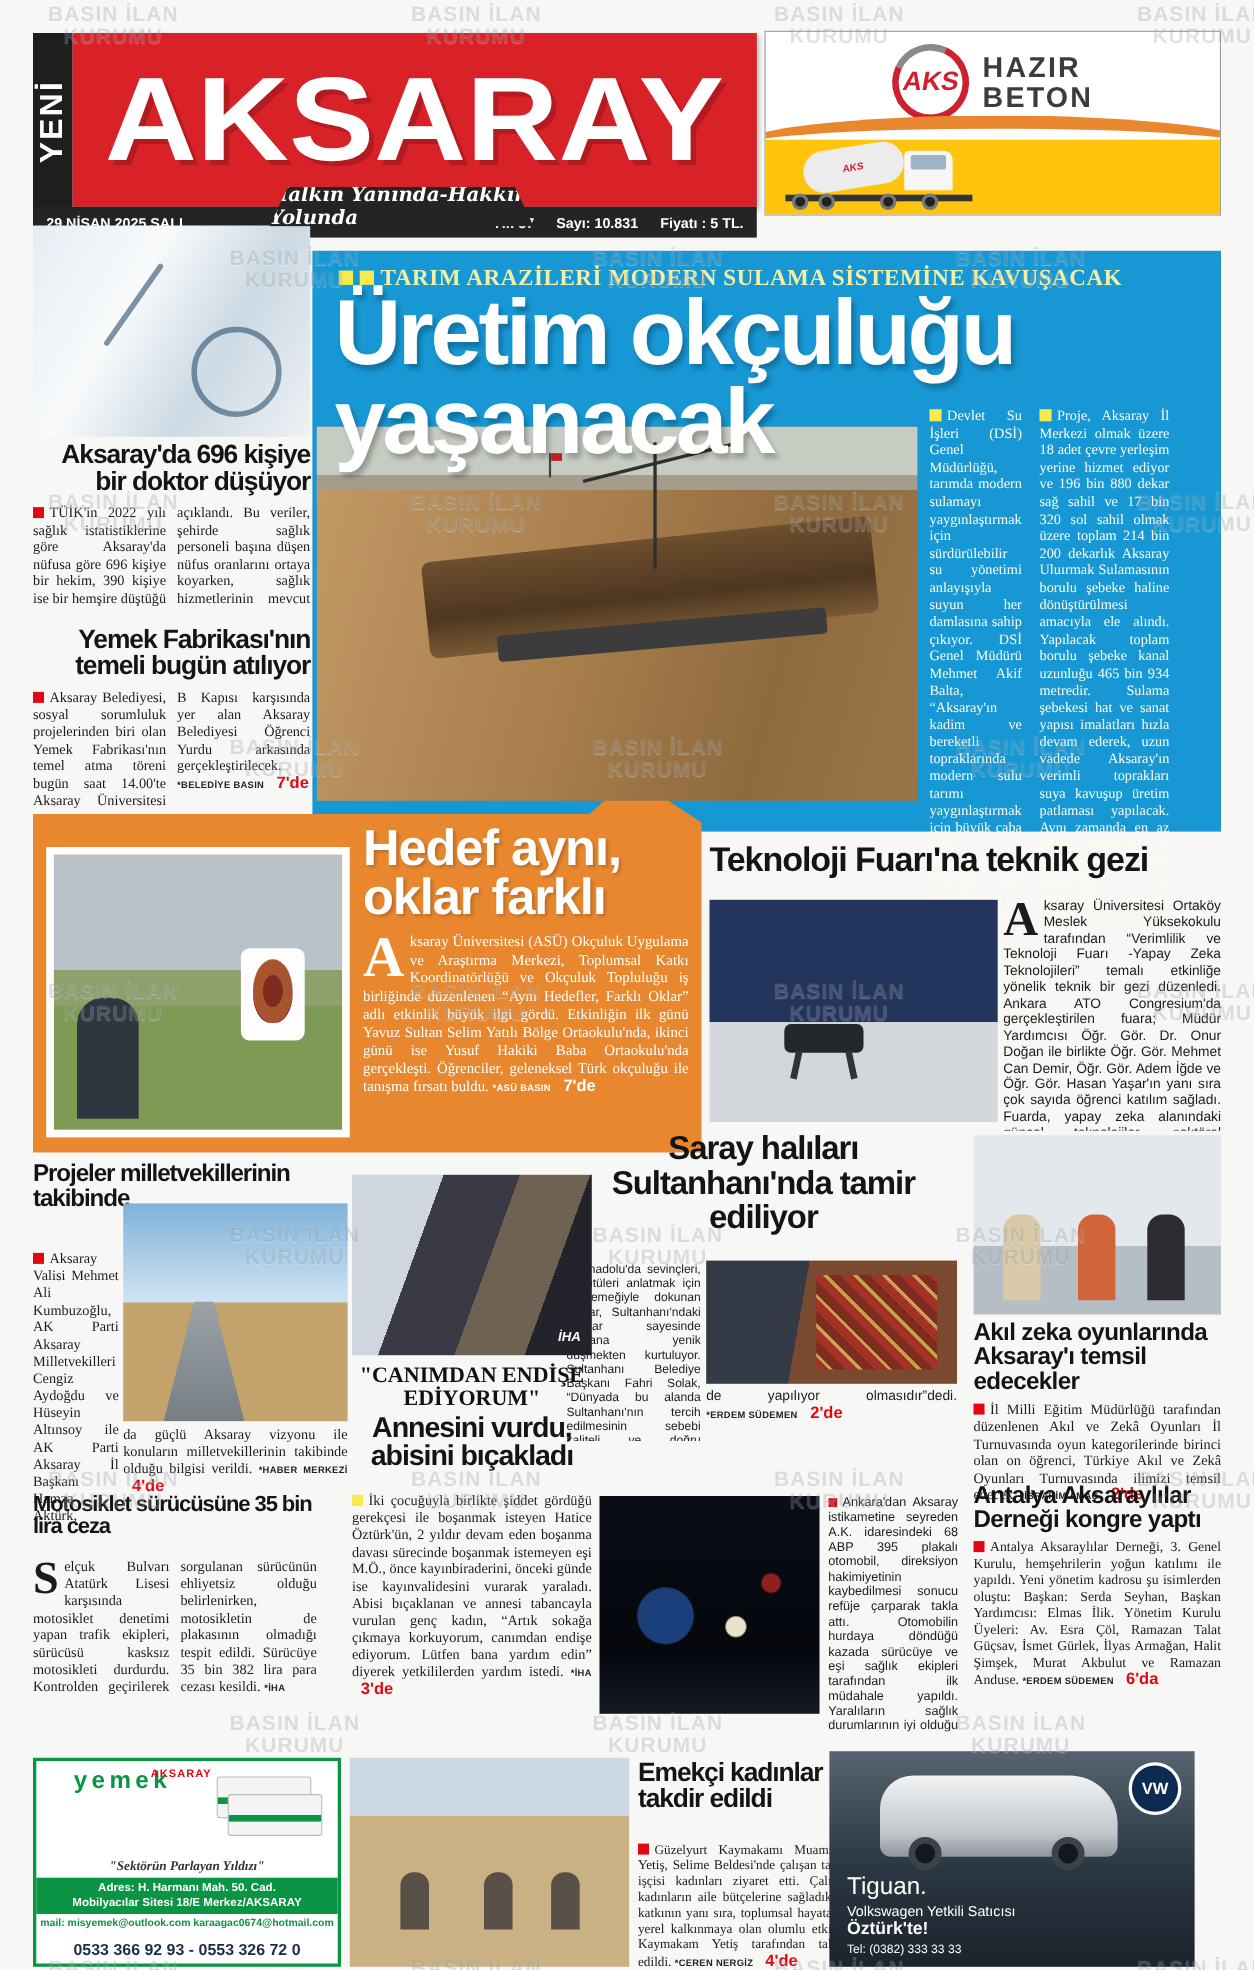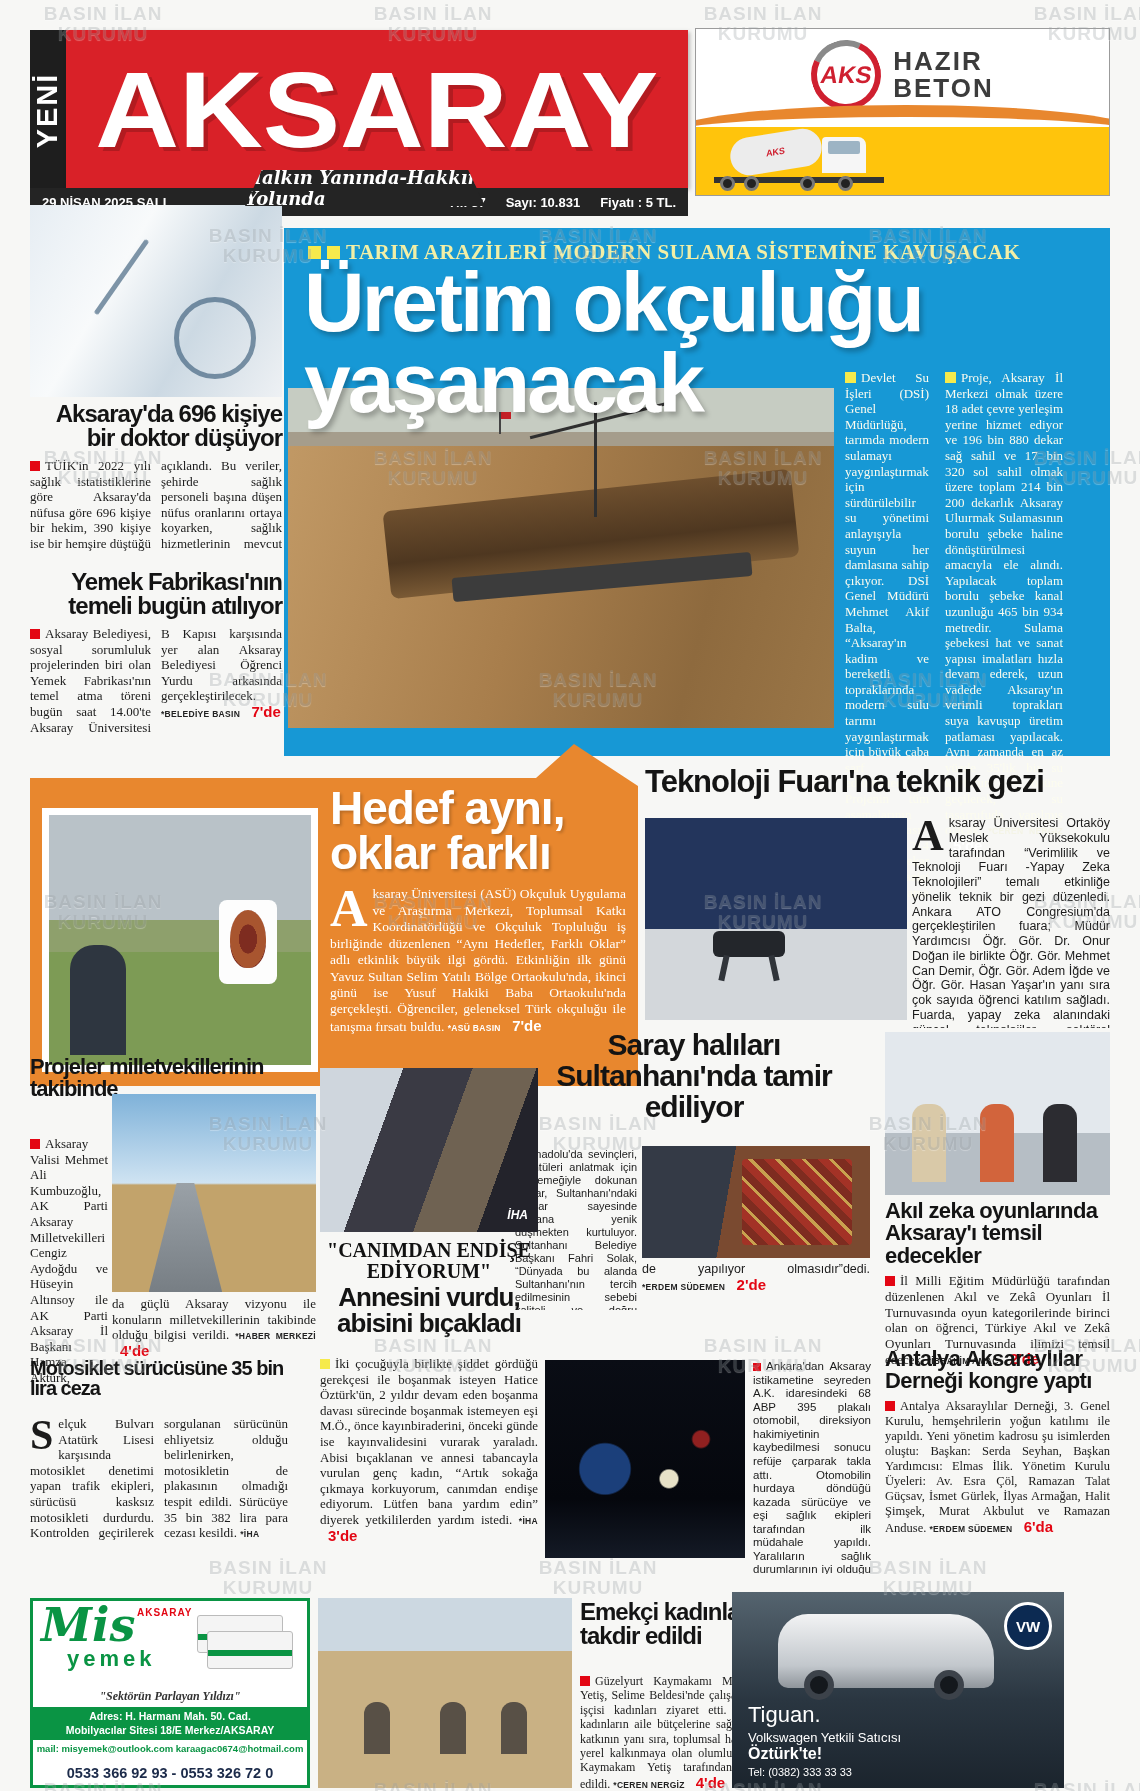--- a/index.html
+++ b/index.html
@@ -66,21 +66,21 @@
   .doctor-photo{left:30px;top:205px;width:252px;height:192px;background:linear-gradient(120deg,#e6edf3,#f8fafb 35%,#ccd9e3 65%,#eef1f4);}
   .steth{position:absolute;right:26px;bottom:18px;width:72px;height:72px;border:5px solid #3b5d7a;border-radius:50%;opacity:.65;}
   .steth::after{content:"";position:absolute;left:-60px;top:-70px;width:5px;height:90px;background:#3b5d7a;transform:rotate(35deg);border-radius:3px;}
   
   .art-doctor{left:30px;top:402px;width:252px;}
   .art-doctor h2,.art-yemek h2{margin:0 0 8px;font-size:24px;line-height:1.0;letter-spacing:-1px;text-align:right;}
   .cols2{columns:2;column-gap:10px;height:100px;overflow:hidden;}
   .art-yemek{left:30px;top:570px;width:252px;}
   .art-yemek .cols2{height:118px;}
   
-  .okcu{left:30px;top:744px;width:608px;height:342px;background:#e8872e;clip-path:polygon(0 34px,506px 34px,544px 0,608px 42px,608px 342px,0 342px);}
+  .okcu{left:30px;top:706px;width:608px;height:342px;background:#e8872e;clip-path:polygon(0 34px,506px 34px,544px 0,608px 42px,608px 342px,0 342px);}
   .okcu-photo{position:absolute;left:12px;top:64px;width:276px;height:264px;border:7px solid #fff;box-sizing:border-box;
       background:linear-gradient(#b9c2c8 0 42%,#8ea06c 42% 55%,#7d9b55 55%),radial-gradient(circle at 20% 30%,#5c6b52 0 12%,transparent 13%);}
   .target{position:absolute;right:34px;top:34%;width:58px;height:84px;background:#fdfdfd;border-radius:8px;}
   .target::after{content:"";position:absolute;left:11px;top:10px;width:36px;height:58px;background:radial-gradient(#7e2c20 0 35%,#a8552f 36% 70%,#7e2c20 71%);border-radius:50% 50% 45% 45%;}
   .archer{position:absolute;left:8%;bottom:4%;width:56px;height:110px;background:#2e3640;border-radius:24px 24px 0 0;}
   .okcu-content{position:absolute;left:300px;top:42px;width:296px;color:#fff;}
   .okcu-content h2{margin:0;font:900 46px/0.98 "Liberation Sans",sans-serif;color:#fff;letter-spacing:-1px;text-shadow:2px 2px 3px rgba(0,0,0,.2);}
   .okcu-body{margin-top:10px;font:13.5px/1.22 "Liberation Serif",serif;text-align:justify;color:#fff;}
   .okcu-body .dc{font-size:52px;line-height:42px;color:#fff;}
   .okcu-body .sig{color:#fff;}
@@ -141,21 +141,21 @@
   .mis-truck .bx.b2{left:10px;top:16px;}
   .mis-tag{position:absolute;left:0;right:0;top:88px;text-align:center;font:bold italic 12px "Liberation Serif",serif;color:#333;}
   .mis-addr{position:absolute;left:0;right:0;top:106px;background:#0a9444;color:#fff;font:bold 10.5px/1.3 "Liberation Sans",sans-serif;text-align:center;padding:3px 4px;}
   .mis-mail{position:absolute;left:0;right:0;top:142px;text-align:center;font:bold 9.5px "Liberation Sans",sans-serif;color:#0a9444;}
   .mis-phone{position:absolute;left:0;right:0;bottom:4px;text-align:center;font:900 14.5px "Liberation Sans",sans-serif;color:#1c2b4a;}
   .field-photo{left:318px;top:1598px;width:254px;height:190px;background:linear-gradient(#ccd8e1 0 28%,#c9b184 28%),radial-gradient(circle at 30% 60%,#4a4238 0 6%,transparent 7%);}
   .worker{position:absolute;bottom:18%;width:26px;height:52px;border-radius:12px 12px 0 0;background:#585046;}
   .emekci{left:580px;top:1600px;width:192px;}
   .emekci h2{margin:0 0 6px;font-size:24px;line-height:1.0;letter-spacing:-1px;}
   .emekci .b{font-size:12px;margin-top:26px;}
-  .vw{left:732px;top:1592px;width:332px;height:196px;background:linear-gradient(#55646f,#2a3641 55%,#1b242d);}
+  .vw{left:754px;top:1592px;width:332px;height:196px;background:linear-gradient(#55646f,#2a3641 55%,#1b242d);}
   .vw-car{position:absolute;left:46px;top:22px;width:216px;height:74px;background:linear-gradient(#f2f3f4,#c2c7cc 70%,#8f959b);border-radius:30px 44px 10px 10px;}
   .vw-car::before,.vw-car::after{content:"";position:absolute;bottom:-12px;width:30px;height:30px;background:#14181d;border-radius:50%;border:6px solid #3c424a;box-sizing:border-box;}
   .vw-car::before{left:26px;}
   .vw-car::after{right:30px;}
   .vw-roundel{position:absolute;right:12px;top:10px;width:42px;height:42px;border:3px solid #fff;border-radius:50%;background:#0c2a52;display:flex;align-items:center;justify-content:center;font:900 15px "Liberation Sans",sans-serif;color:#fff;}
   .vw-text{position:absolute;left:16px;bottom:10px;color:#fff;font-family:"Liberation Sans",sans-serif;}
   .vw-model{font-size:22px;font-weight:normal;}
   .vw-line1{font-size:13px;margin-top:2px;}
   .vw-line2{font-size:16px;font-weight:bold;}
   .vw-tel{font-size:11px;margin-top:3px;}
@@ -363,21 +363,20 @@
   <div class="abs moto-body">
     <div class="b cols2">
       <span class="dc">S</span><span>elçuk Bulvarı Atatürk Lisesi karşısında motosiklet denetimi yapan trafik ekipleri, sürücüsü kasksız motosikleti durdurdu. Kontrolden geçirilerek sorgulanan sürücünün ehliyetsiz olduğu belirlenirken, motosikletin de plakasının olmadığı tespit edildi. Sürücüye 35 bin 382 lira para cezası kesildi.</span>
       <span class="sig">*İHA</span>
     </div>
   </div>
 
   <div class="abs mis">
     <div class="mis-top">
       <span class="mis-city">AKSARAY</span>
-      <div class="mis-brand">Mis</div>
       <div class="mis-sub">yemek</div>
       <div class="mis-truck">
         <div class="bx">
             <i></i>
           </div>
         <div class="bx b2">
             <i></i>
           </div>
       </div>
     </div>

